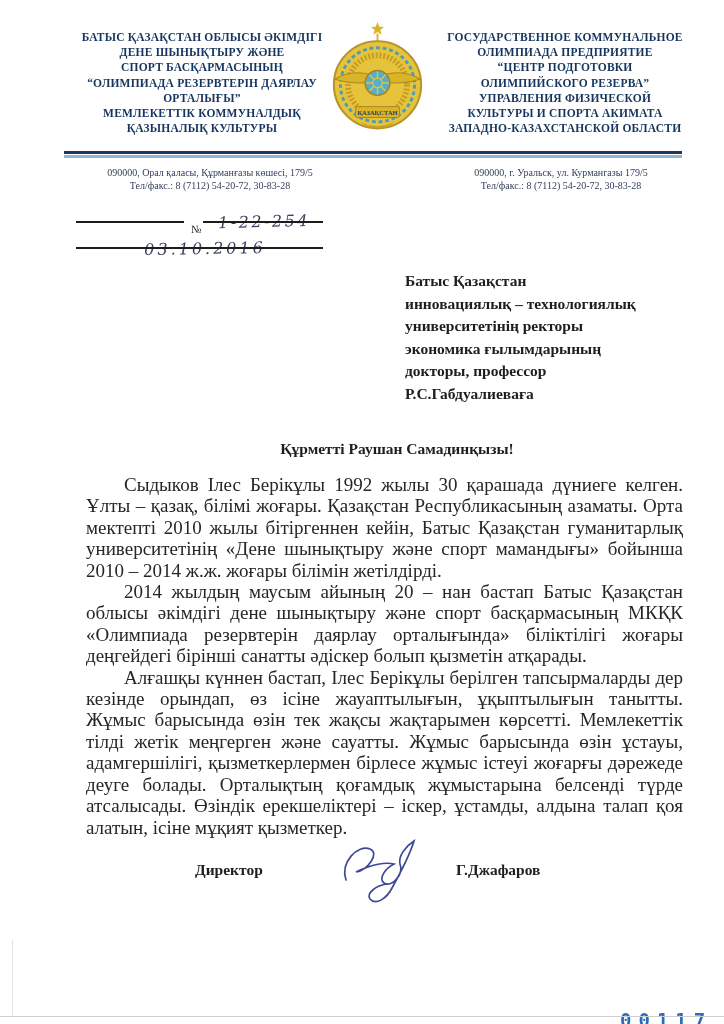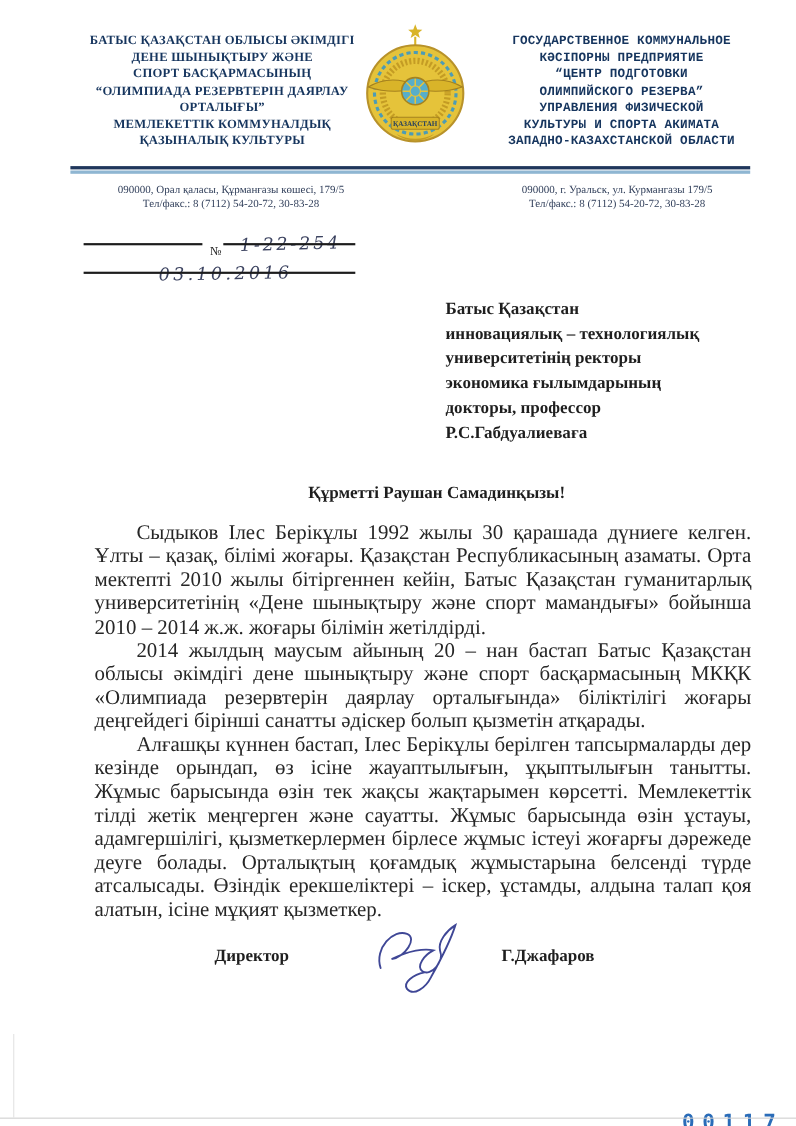--- a/index.html
+++ b/index.html
@@ -14,21 +14,21 @@
     box-shadow:0 0 4px rgba(0,0,0,.25);
   }
   
   .scan-edge-bottom{position:absolute;left:0;top:1016px;width:724px;border-top:1px solid #cfcfcf;}
   .scan-edge-left{position:absolute;left:12px;top:940px;height:76px;border-left:1px solid #e3e3e3;}
 
   
   .hdr-left{position:absolute;left:66px;top:30px;width:272px;text-align:center;
     font-weight:bold;font-size:11.5px;line-height:15.2px;color:#16355e;letter-spacing:.2px;}
   .hdr-right{position:absolute;left:438px;top:30px;width:254px;text-align:center;
-    font-weight:bold;font-size:11.5px;line-height:15.2px;color:#16355e;letter-spacing:.2px;font-family:Liberation Mono, monospace;}
+    font-weight:bold;font-size:11.5px;line-height:15.2px;color:#16355e;letter-spacing:.2px;}
   .emblem{position:absolute;left:330px;top:20px;width:95px;height:122px;}
 
   .rule{position:absolute;left:64px;top:151px;width:618px;}
   .rule .dark{height:3px;background:#20375c;}
   .rule .light{height:3px;background:#8fb6d2;margin-top:1px;}
 
   .contact-left{position:absolute;left:60px;top:166px;width:300px;text-align:center;
     font-size:10px;line-height:13px;color:#33415c;}
   .contact-right{position:absolute;left:428px;top:166px;width:266px;text-align:center;
     font-size:10px;line-height:13px;color:#33415c;}
@@ -99,21 +99,21 @@
       </g>
       <circle cx="50" cy="65" r="5" fill="#57aec9" stroke="#e5c33a" stroke-width="1.2"></circle>
       <rect x="27" y="90" width="46" height="11.5" rx="2" fill="#d9b429" stroke="#a5821f" stroke-width="1"></rect>
       <text x="50" y="98.6" text-anchor="middle" font-size="6.8" font-weight="bold" fill="#27415f" font-family="'Liberation Serif',serif">ҚАЗАҚСТАН</text>
       <path d="M32,106 C42,112 58,112 68,106 C60,114 40,114 32,106 Z" fill="#c49c24"></path>
     </svg>
   </div>
 
   <div class="hdr-right">
     <div>ГОСУДАРСТВЕННОЕ КОММУНАЛЬНОЕ</div>
-    <div>КӘСІПОРНЫ ПРЕДПРИЯТИЕ</div>
+    <div>ОЛИМПИАДА ПРЕДПРИЯТИЕ</div>
     <div>“ЦЕНТР ПОДГОТОВКИ</div>
     <div>ОЛИМПИЙСКОГО РЕЗЕРВА”</div>
     <div>УПРАВЛЕНИЯ ФИЗИЧЕСКОЙ</div>
     <div>КУЛЬТУРЫ И СПОРТА АКИМАТА</div>
     <div>ЗАПАДНО-КАЗАХСТАНСКОЙ ОБЛАСТИ</div>
   </div>
 
   <div class="rule">
     <div class="dark"></div>
       <div class="light"></div>

